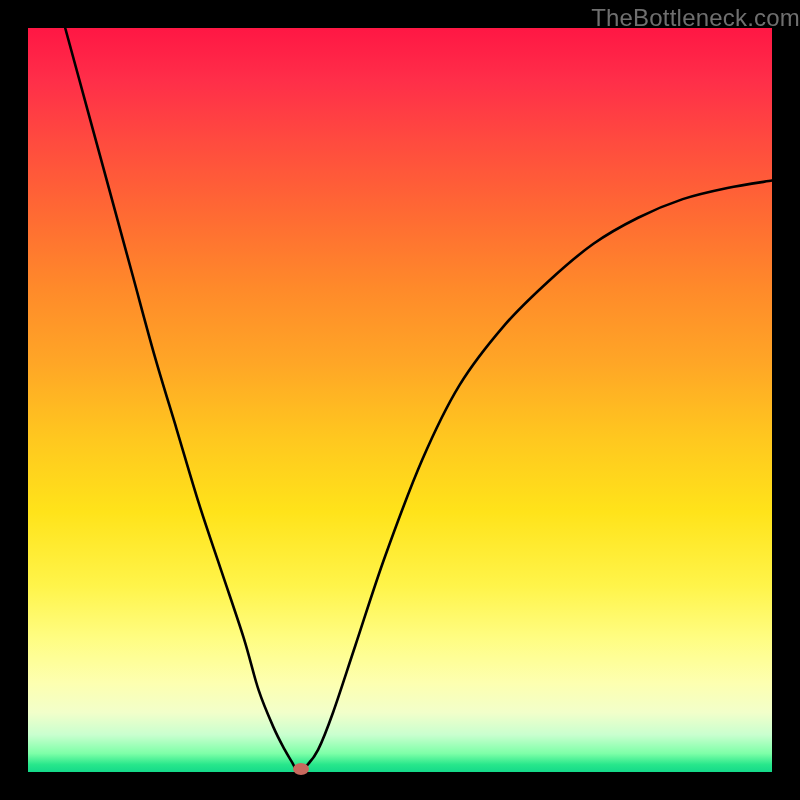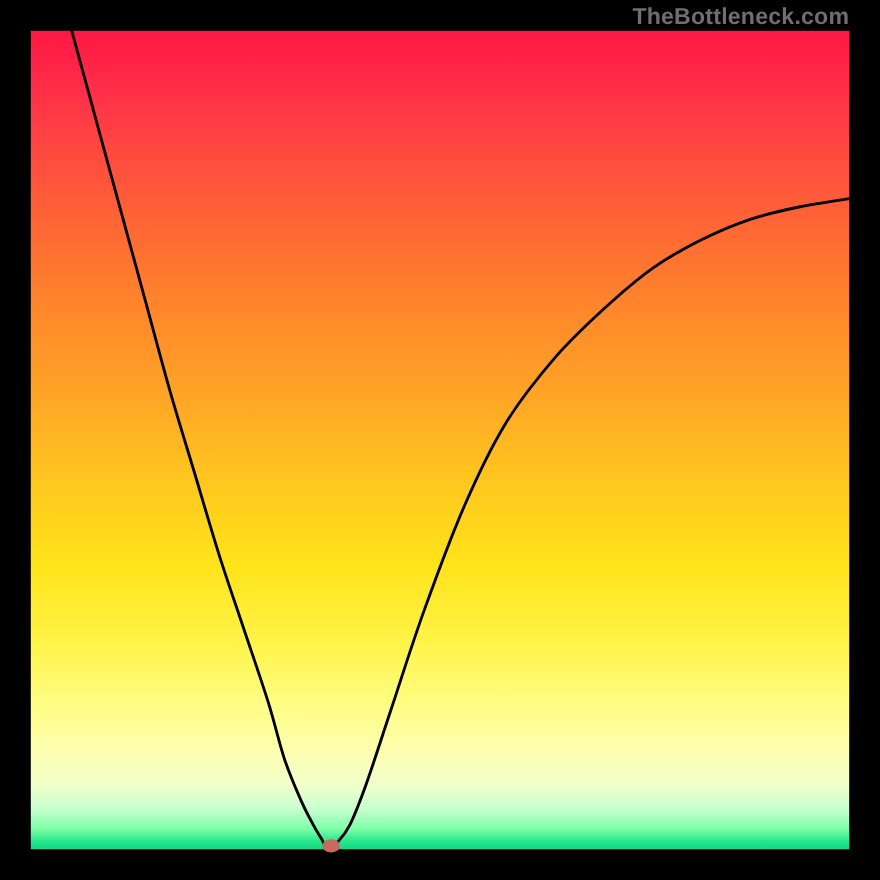--- a/index.html
+++ b/index.html
@@ -6,24 +6,24 @@
   html, body { width: 800px; height: 800px; overflow: hidden; background: #000; }
   .frame {
     position: relative;
     width: 800px;
     height: 800px;
     background: #000;
   }
   .watermark {
     position: absolute;
     top: 4px;
-    right: 28px;
+    right: 0;
     font-family: Arial, Helvetica, sans-serif;
-    font-size: 21px;
-    font-weight: 700;
+    font-size: 24px;
+    font-weight: 400;
     color: #6f6f6f;
     letter-spacing: 0.2px;
   }
   .plot {
     position: absolute;
     left: 28px;
     top: 28px;
     width: 744px;
     height: 744px;
     background: linear-gradient(to bottom,

